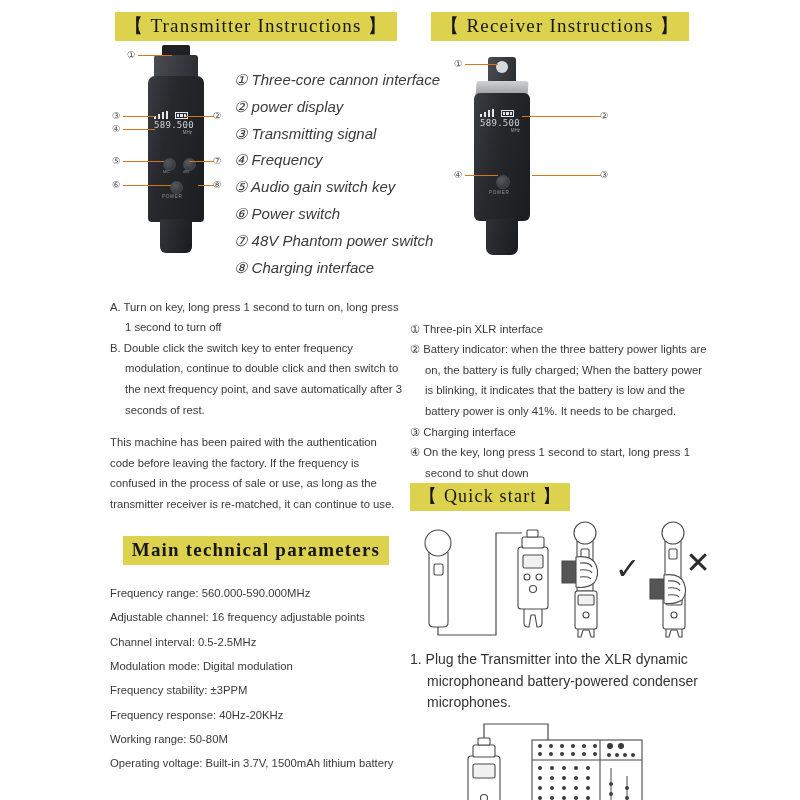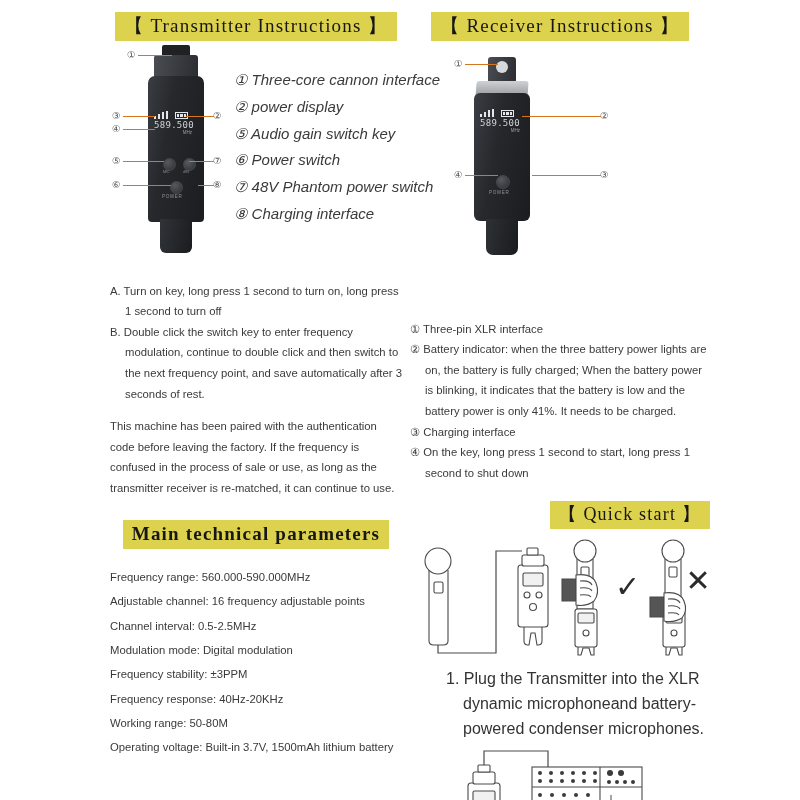--- a/index.html
+++ b/index.html
@@ -122,22 +122,22 @@
     border-radius:0 0 7px 7px;
   }
   .rx-screen{position:absolute;left:70px;top:56px;width:46px;height:28px;color:#d9dde0;}
 
   
   .qs-art{position:relative;height:128px;margin-top:6px;}
   .qs-art2{position:relative;height:118px;margin-top:4px;}
   svg{display:block;}
 
   .step{
-    font-size:16px;line-height:1.55;color:#333;
-    padding-left:17px;text-indent:-17px;margin-left:36px;
+    font-size:14px;line-height:1.55;color:#333;
+    padding-left:17px;text-indent:-17px;
   }
 </style>
 </head>
 <body>
 
 <div class="page">
 
   <div class="col-left">
 
     <div class="hdr-row">
@@ -190,28 +190,30 @@
       <div class="cn" style="left:103px;top:57px;">②</div>
       <div class="lead" style="left:76px;top:63px;width:28px;"></div>
       <div class="cn" style="left:103px;top:102px;">⑦</div>
       <div class="lead" style="left:79px;top:108px;width:25px;"></div>
       <div class="cn" style="left:103px;top:126px;">⑧</div>
       <div class="lead" style="left:88px;top:132px;width:16px;"></div>
 
       <div class="legend" style="position:absolute;left:124px;top:14px;width:175px;">
         <div>① Three-core cannon interface</div>
         <div>② power display</div>
+        <div>③ Transmitting signal</div>
+        <div>④ Frequency</div>
         <div>⑤ Audio gain switch key</div>
         <div>⑥ Power switch</div>
         <div>⑦ 48V Phantom power switch</div>
         <div>⑧ Charging interface</div>
       </div>
     </div>
 
-    <div style="margin-top:28px;" class="body-txt">
+    <div style="margin-top:44px;" class="body-txt">
       <div class="hang2">A. Turn on key, long press 1 second to turn on, long press 1 second to turn off</div>
       <div class="hang2">B. Double click the switch key to enter frequency modulation, continue to double click and then switch to the next frequency point, and save automatically after 3 seconds of rest.</div>
     </div>
 
     <div class="spacer-12"></div>
     <div class="body-txt">This machine has been paired with the authentication code before leaving the factory. If the frequency is confused in the process of sale or use, as long as the transmitter receiver is re-matched, it can continue to use.</div>
 
     <div style="margin-top:22px;text-align:center;font-weight:bold;">
       <span class="hl">Main technical parameters</span>
     </div>
@@ -274,21 +276,21 @@
       <div class="lead" style="left:55px;top:122px;width:33px;"></div>
     </div>
 
     <div style="margin-top:56px;">
       <div class="body-txt hang2">① Three-pin XLR interface</div>
       <div class="body-txt hang2">② Battery indicator: when the three battery power lights are on, the battery is fully charged; When the battery power is blinking, it indicates that the battery is low and the battery power is only 41%. It needs to be charged.</div>
       <div class="body-txt hang2">③ Charging interface</div>
       <div class="body-txt hang2">④ On the key, long press 1 second to start, long press 1 second to shut down</div>
     </div>
 
-    <div style="margin-top:18px;text-align:right;">
+    <div style="text-align:left;">
       <span class="hl small">【 Quick start 】</span>
     </div>
 
     <div class="qs-art">
       <svg width="300" height="128" viewBox="0 0 300 128">
         <g fill="none" stroke="#4a4a4a" stroke-width="1.1">
 
           <circle cx="28" cy="26" r="13" fill="#fff"></circle>
           <path d="M19 35 L19 106 Q19 110 24 110 L33 110 Q38 110 38 106 L38 35"></path>
           <rect x="24" y="47" width="9" height="11" rx="1.5"></rect>

